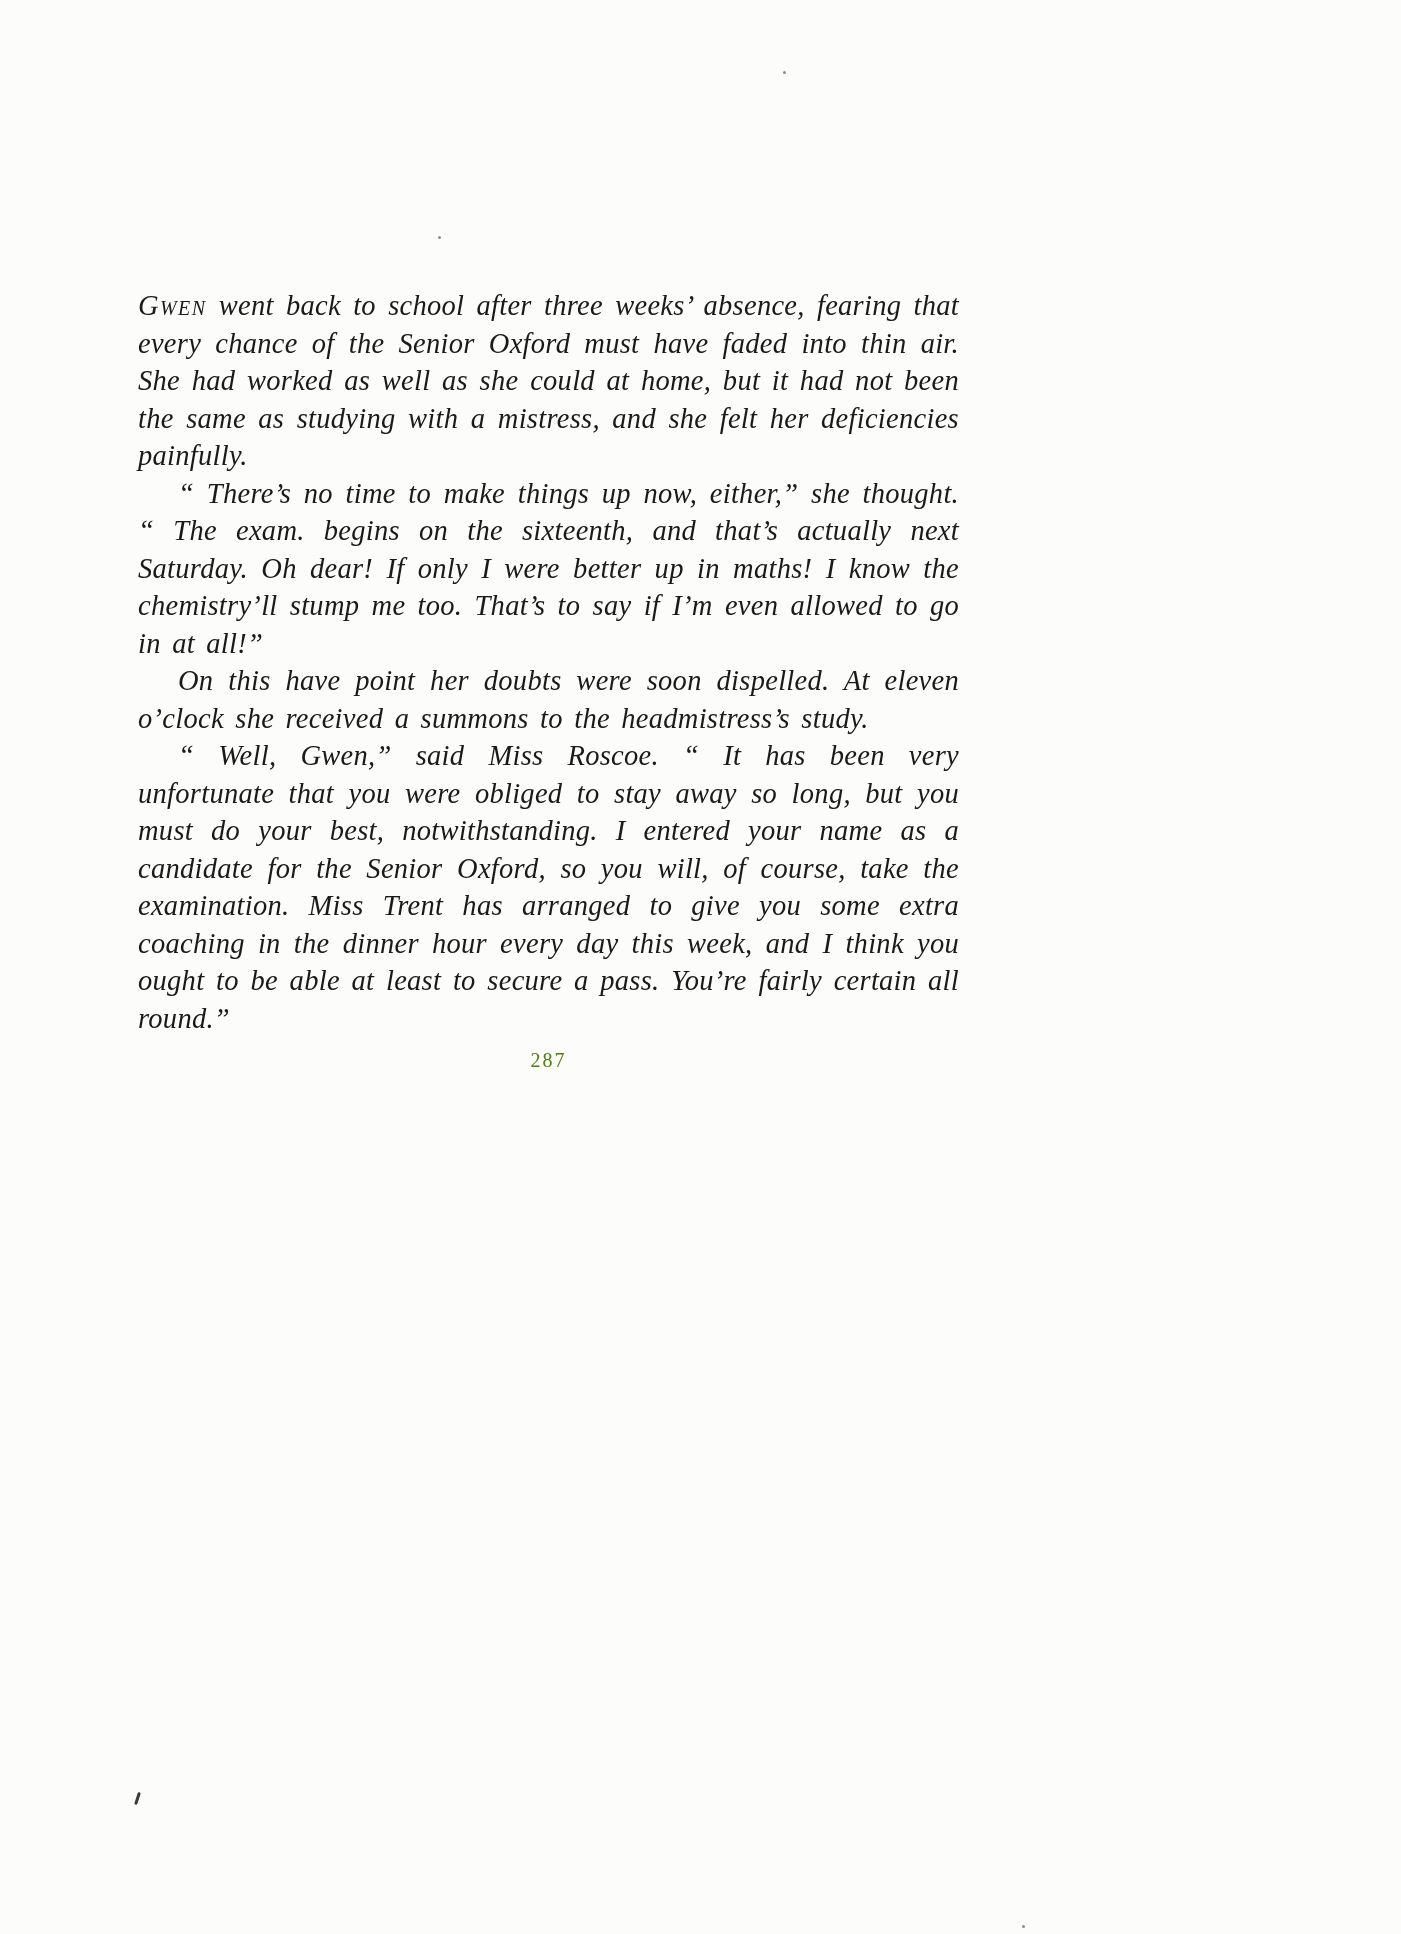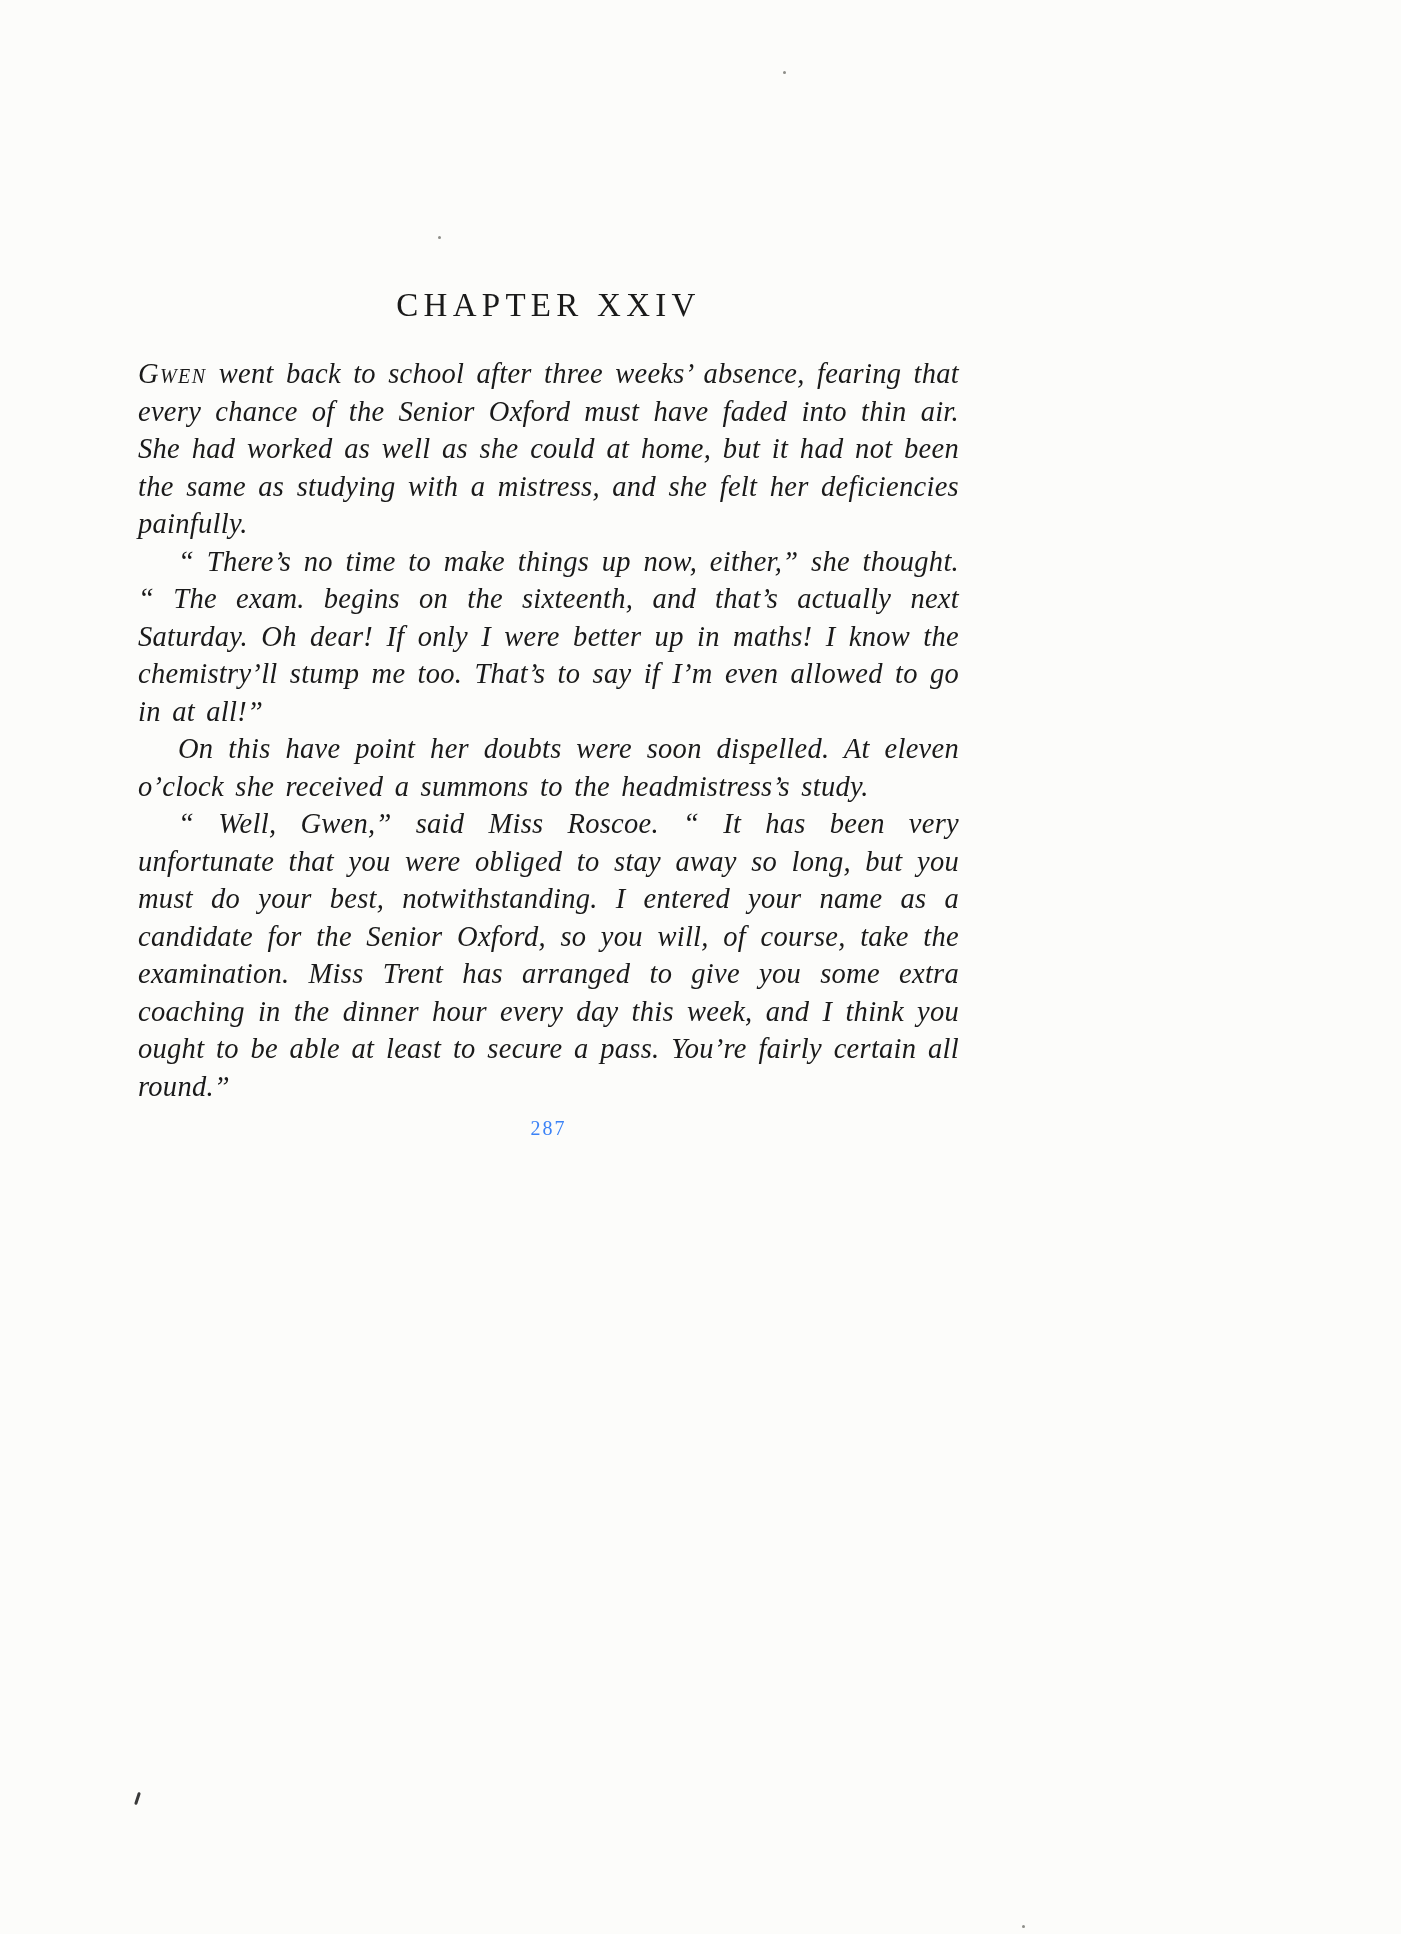--- a/index.html
+++ b/index.html
@@ -52,21 +52,21 @@
   }
   .smallcaps {
     font-variant: small-caps;
     letter-spacing: 0.05em;
   }
   .page-number {
     text-align: center;
     font-size: 20px;
     letter-spacing: 0.1em;
     margin-top: 12px;
-    color: #3b82f6;
+    color: #4d7c0f;
   }
   .pen-mark {
     position: absolute;
     left: 136px;
     top: 1792px;
     width: 3px;
     height: 13px;
     background: #3a3a3a;
     transform: rotate(18deg);
     border-radius: 2px;
@@ -78,21 +78,20 @@
     border-radius: 50%;
     background: #8d8d88;
   }
 </style>
 </head>
 <body>
 
 <div class="page">
   <div class="content">
 
-    <h2 class="chapter-heading">CHAPTER XXIV</h2>
 
 
     <div class="body-text">
       <p><span class="smallcaps">Gwen</span><span> went back to school after three weeks’ absence, fearing that every chance of the Senior Oxford must have faded into thin air.  She had worked as well as she could at home, but it had not been the same as studying with a mistress, and she felt her deficiencies painfully.</span></p>
 
       <p class="indent">“ There’s no time to make things up now, either,” she thought.  “ The exam. begins on the sixteenth, and that’s actually next Saturday.  Oh dear!  If only I were better up in maths!  I know the chemistry’ll stump me too.  That’s to say if I’m even allowed to go in at all!”</p>
 
       <p class="indent">On this have point her doubts were soon dispelled. At eleven o’clock she received a summons to the headmistress’s study.</p>
 
       <p class="indent">“ Well, Gwen,” said Miss Roscoe.  “ It has been very unfortunate that you were obliged to stay away so long, but you must do your best, notwithstanding. I entered your name as a candidate for the Senior Oxford, so you will, of course, take the examination. Miss Trent has arranged to give you some extra coaching in the dinner hour every day this week, and I think you ought to be able at least to secure a pass. You’re fairly certain all round.”</p>

